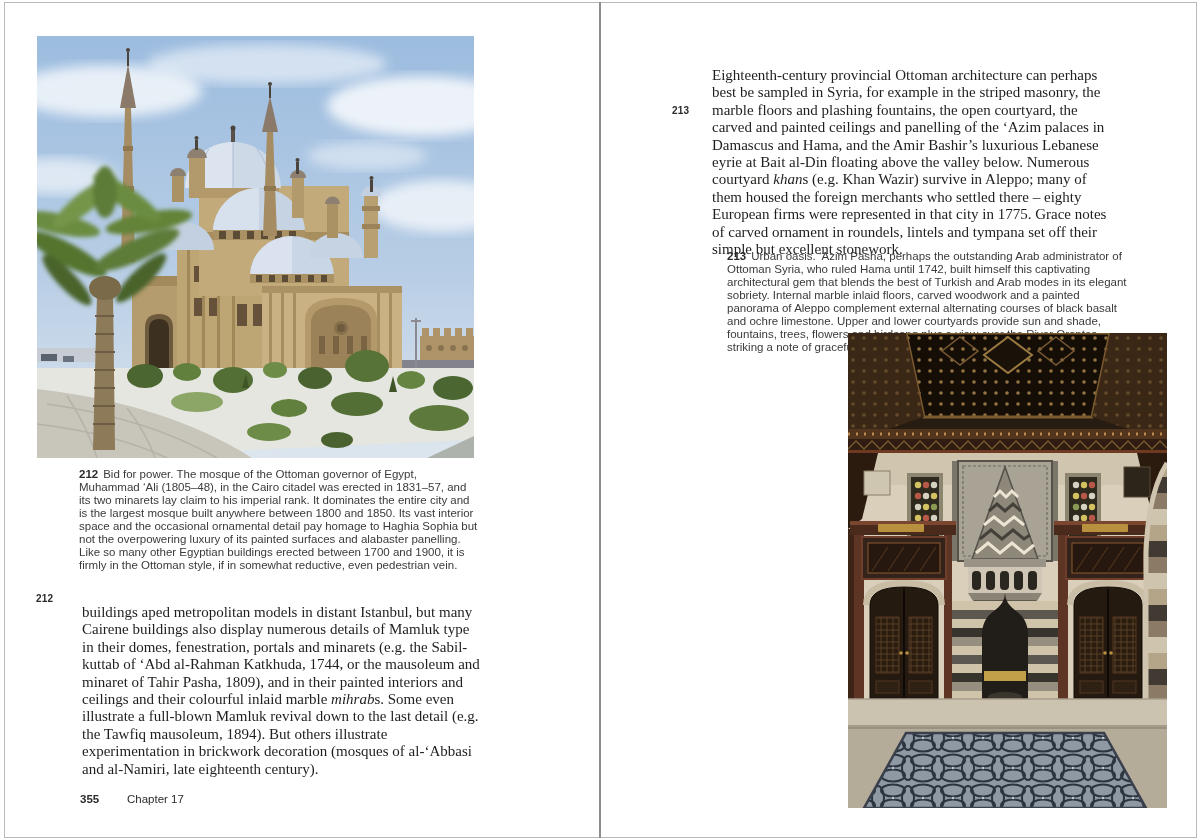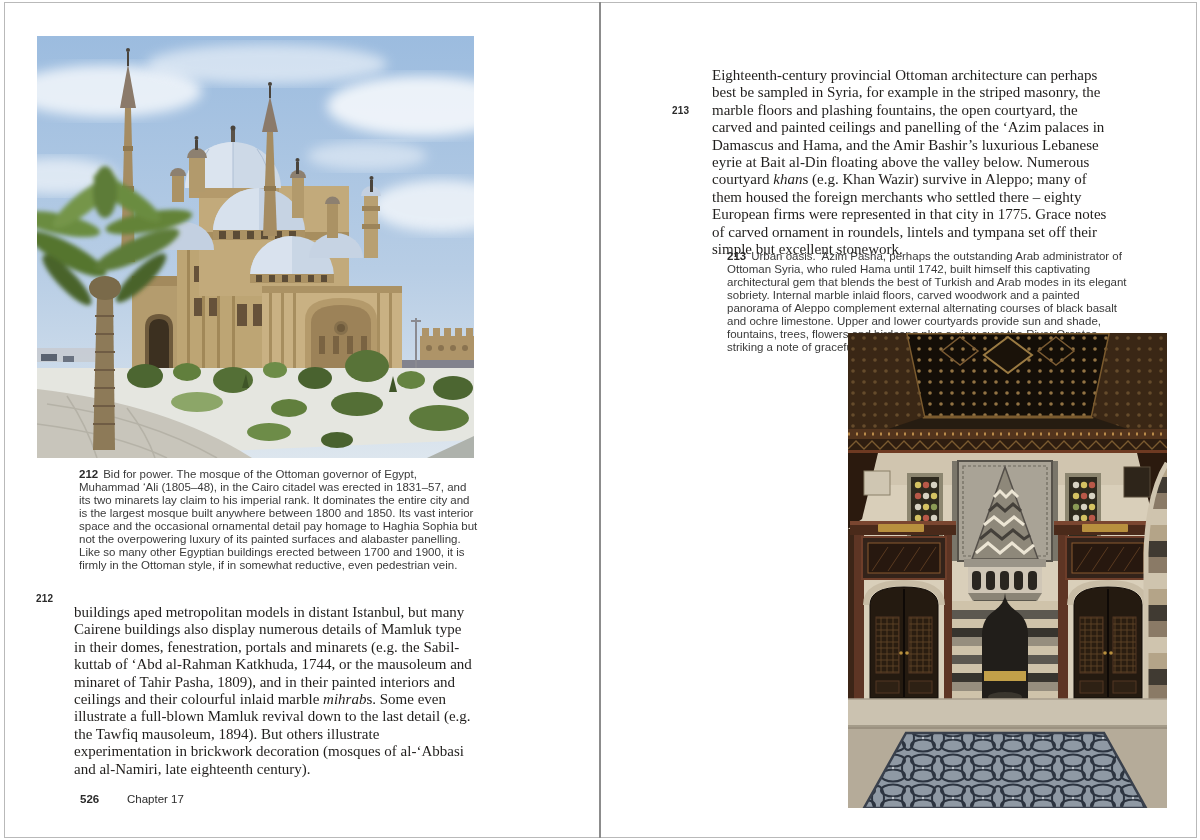--- a/index.html
+++ b/index.html
@@ -30,21 +30,21 @@
     text-align:left;
   }
   .caption-left{left:75px;top:462px;width:400px;margin-top:6px;}
   .caption-right{left:125px;top:238px;width:404px;}
   .cap-num{font-weight:bold;color:#2b2b2b;padding-right:5px;}
 
   .bodytext{
     position:absolute;font-family:"Liberation Serif",serif;
     font-size:15px;line-height:17.4px;color:#201e1c;text-align:left;
   }
-  .body-left{left:70px;top:589px;width:400px;font-family:Liberation Serif, serif;}
+  .body-left{left:78px;top:589px;width:400px;font-family:Liberation Serif, serif;}
   .body-right{left:110px;top:52px;width:400px;}
   .body-right .para{text-indent:14px;}
   .bodytext .ital{font-style:italic;}
 
   .margin-num{
     position:absolute;font-size:10px;font-weight:bold;color:#2b2b2b;
     letter-spacing:0.2px;
   }
   .mnum-left{left:32px;top:593px;}
   .mnum-right{left:70px;top:105px;}
@@ -295,21 +295,21 @@
       </svg>
     </figure>
 
     <p class="caption caption-left"><span class="cap-num">212</span><span>Bid for power. The mosque of the Ottoman governor of Egypt, Muhammad ‘Ali (1805–48), in the Cairo citadel was erected in 1831–57, and its two minarets lay claim to his imperial rank. It dominates the entire city and is the largest mosque built anywhere between 1800 and 1850. Its vast interior space and the occasional ornamental detail pay homage to Haghia Sophia but not the overpowering luxury of its painted surfaces and alabaster panelling. Like so many other Egyptian buildings erected between 1700 and 1900, it is firmly in the Ottoman style, if in somewhat reductive, even pedestrian vein.</span></p>
 
     <div class="margin-num mnum-left">212</div>
 
     <p class="bodytext body-left"><span>buildings aped metropolitan models in distant Istanbul, but many Cairene buildings also display numerous details of Mamluk type in their domes, fenestration, portals and minarets (e.g. the Sabil-kuttab of ‘Abd al-Rahman Katkhuda, 1744, or the mausoleum and minaret of Tahir Pasha, 1809), and in their painted interiors and ceilings and their colourful inlaid marble </span><span class="ital">mihrab</span><span>s. Some even illustrate a full-blown Mamluk revival down to the last detail (e.g. the Tawfiq mausoleum, 1894). But others illustrate experimentation in brickwork decoration (mosques of al-‘Abbasi and al-Namiri, late eighteenth century).</span></p>
 
     <div class="footer">
-      <span class="pnum">526</span>
+      <span class="pnum">355</span>
       <span class="chap">Chapter 17</span>
     </div>
   </section>
 
   <section class="page right">
 
     <div class="margin-num mnum-right">213</div>
 
     <p class="bodytext body-right"><span class="para">Eighteenth-century provincial Ottoman architecture can perhaps best be sampled in Syria, for example in the striped masonry, the marble floors and plashing fountains, the open courtyard, the carved and painted ceilings and panelling of the ‘Azim palaces in Damascus and Hama, and the Amir Bashir’s luxurious Lebanese eyrie at Bait al-Din floating above the valley below. Numerous courtyard </span><span class="ital">khan</span><span>s (e.g. Khan Wazir) survive in Aleppo; many of them housed the foreign merchants who settled there – eighty European firms were represented in that city in 1775. Grace notes of carved ornament in roundels, lintels and tympana set off their simple but excellent stonework.</span></p>
 

